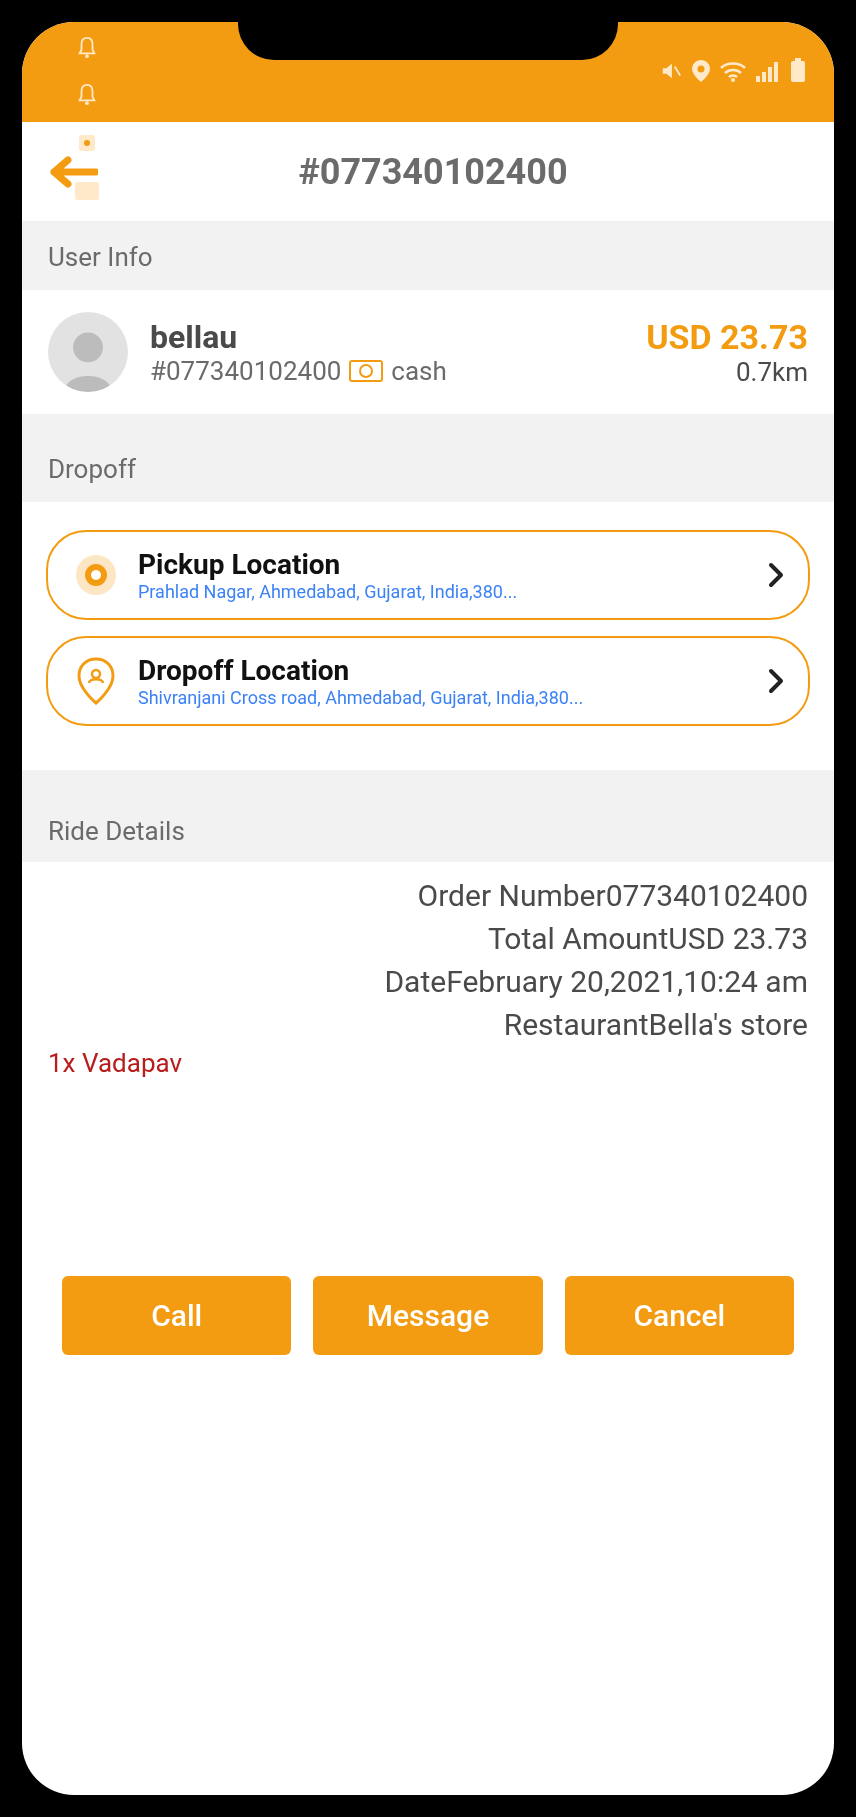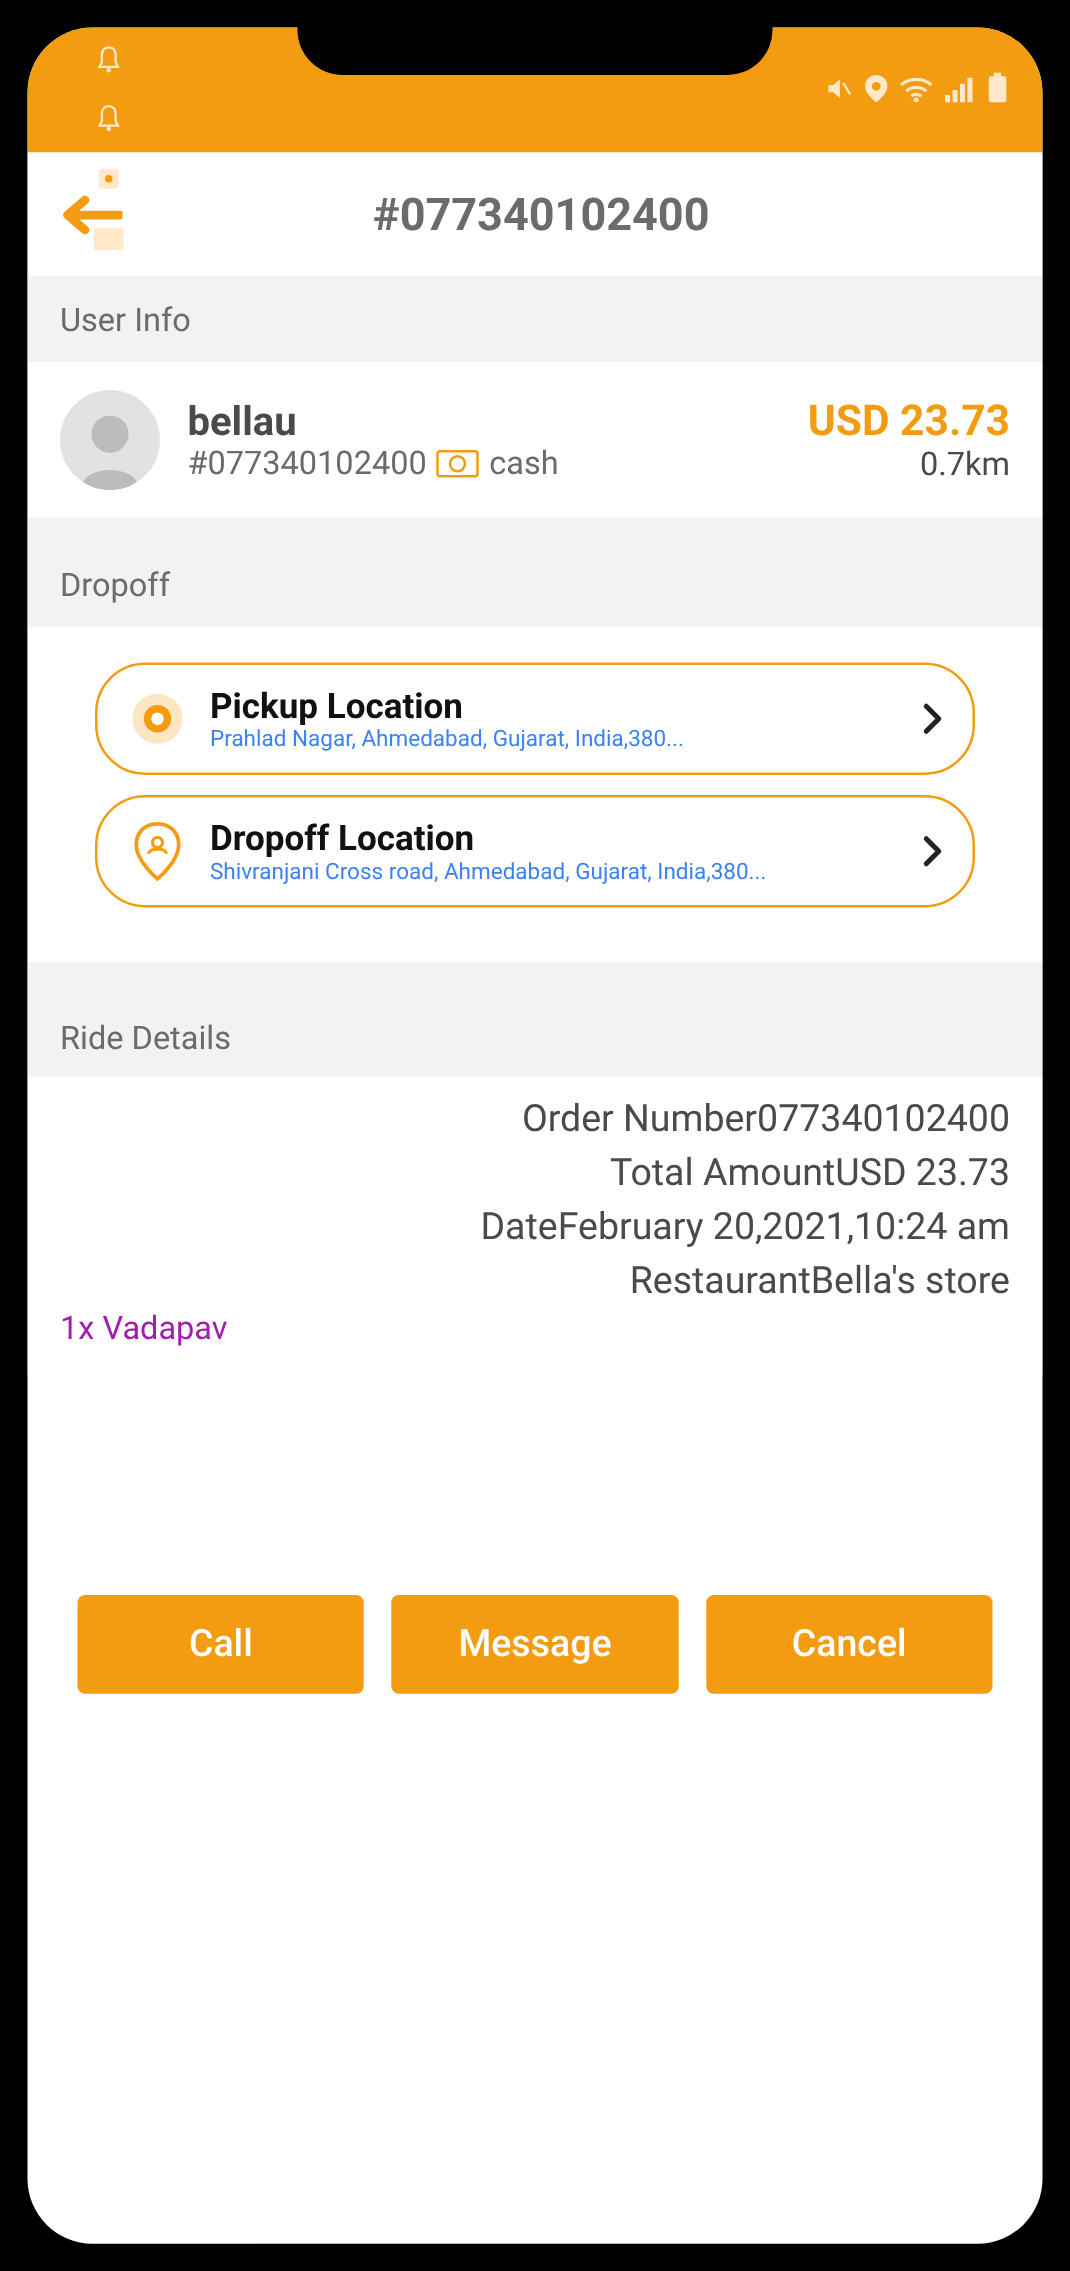--- a/index.html
+++ b/index.html
@@ -105,21 +105,21 @@
     position:absolute;
     width:10px; height:10px;
     border:2.5px solid #f39c12;
     border-radius:50%;
     top:50%; left:50%;
     transform:translate(-50%,-50%);
   }
   .user-price { text-align: right; }
   .price-amount { font-size: 34px; font-weight: 700; color: #f39c12; }
   .price-dist { font-size: 26px; color: #4a4a4a; text-align: right; }
-  .location-block { background: #fff; padding: 28px 54px 32px; }
+  .location-block { background: #fff; padding: 28px 24px 32px; }
   .loc-card {
     border: 2px solid #f39c12;
     border-radius: 40px;
     padding: 16px 24px;
     display: flex;
     align-items: center;
     gap: 18px;
     margin-bottom: 16px;
     cursor: pointer;
   }
@@ -139,21 +139,21 @@
   .ride-details { background: #fff; padding: 12px 26px 22px; }
   .rd-row {
     display: flex;
     justify-content: flex-end;
     font-size: 30px;
     color: #4a4a4a;
     padding: 4px 0;
   }
   .rd-label { }
   .rd-value { text-align: right; }
-  .rd-items { font-size: 26px; color: #a21caf; padding-top: 2px; }
+  .rd-items { font-size: 26px; color: #b91c1c; padding-top: 2px; }
   .section-label.ride { padding-top: 26px; padding-bottom: 16px; }
   .actions {
     position: absolute;
     bottom: 440px;
     left: 0; right: 0;
     display: flex;
     gap: 22px;
     padding: 0 40px;
   }
   .action-btn {

